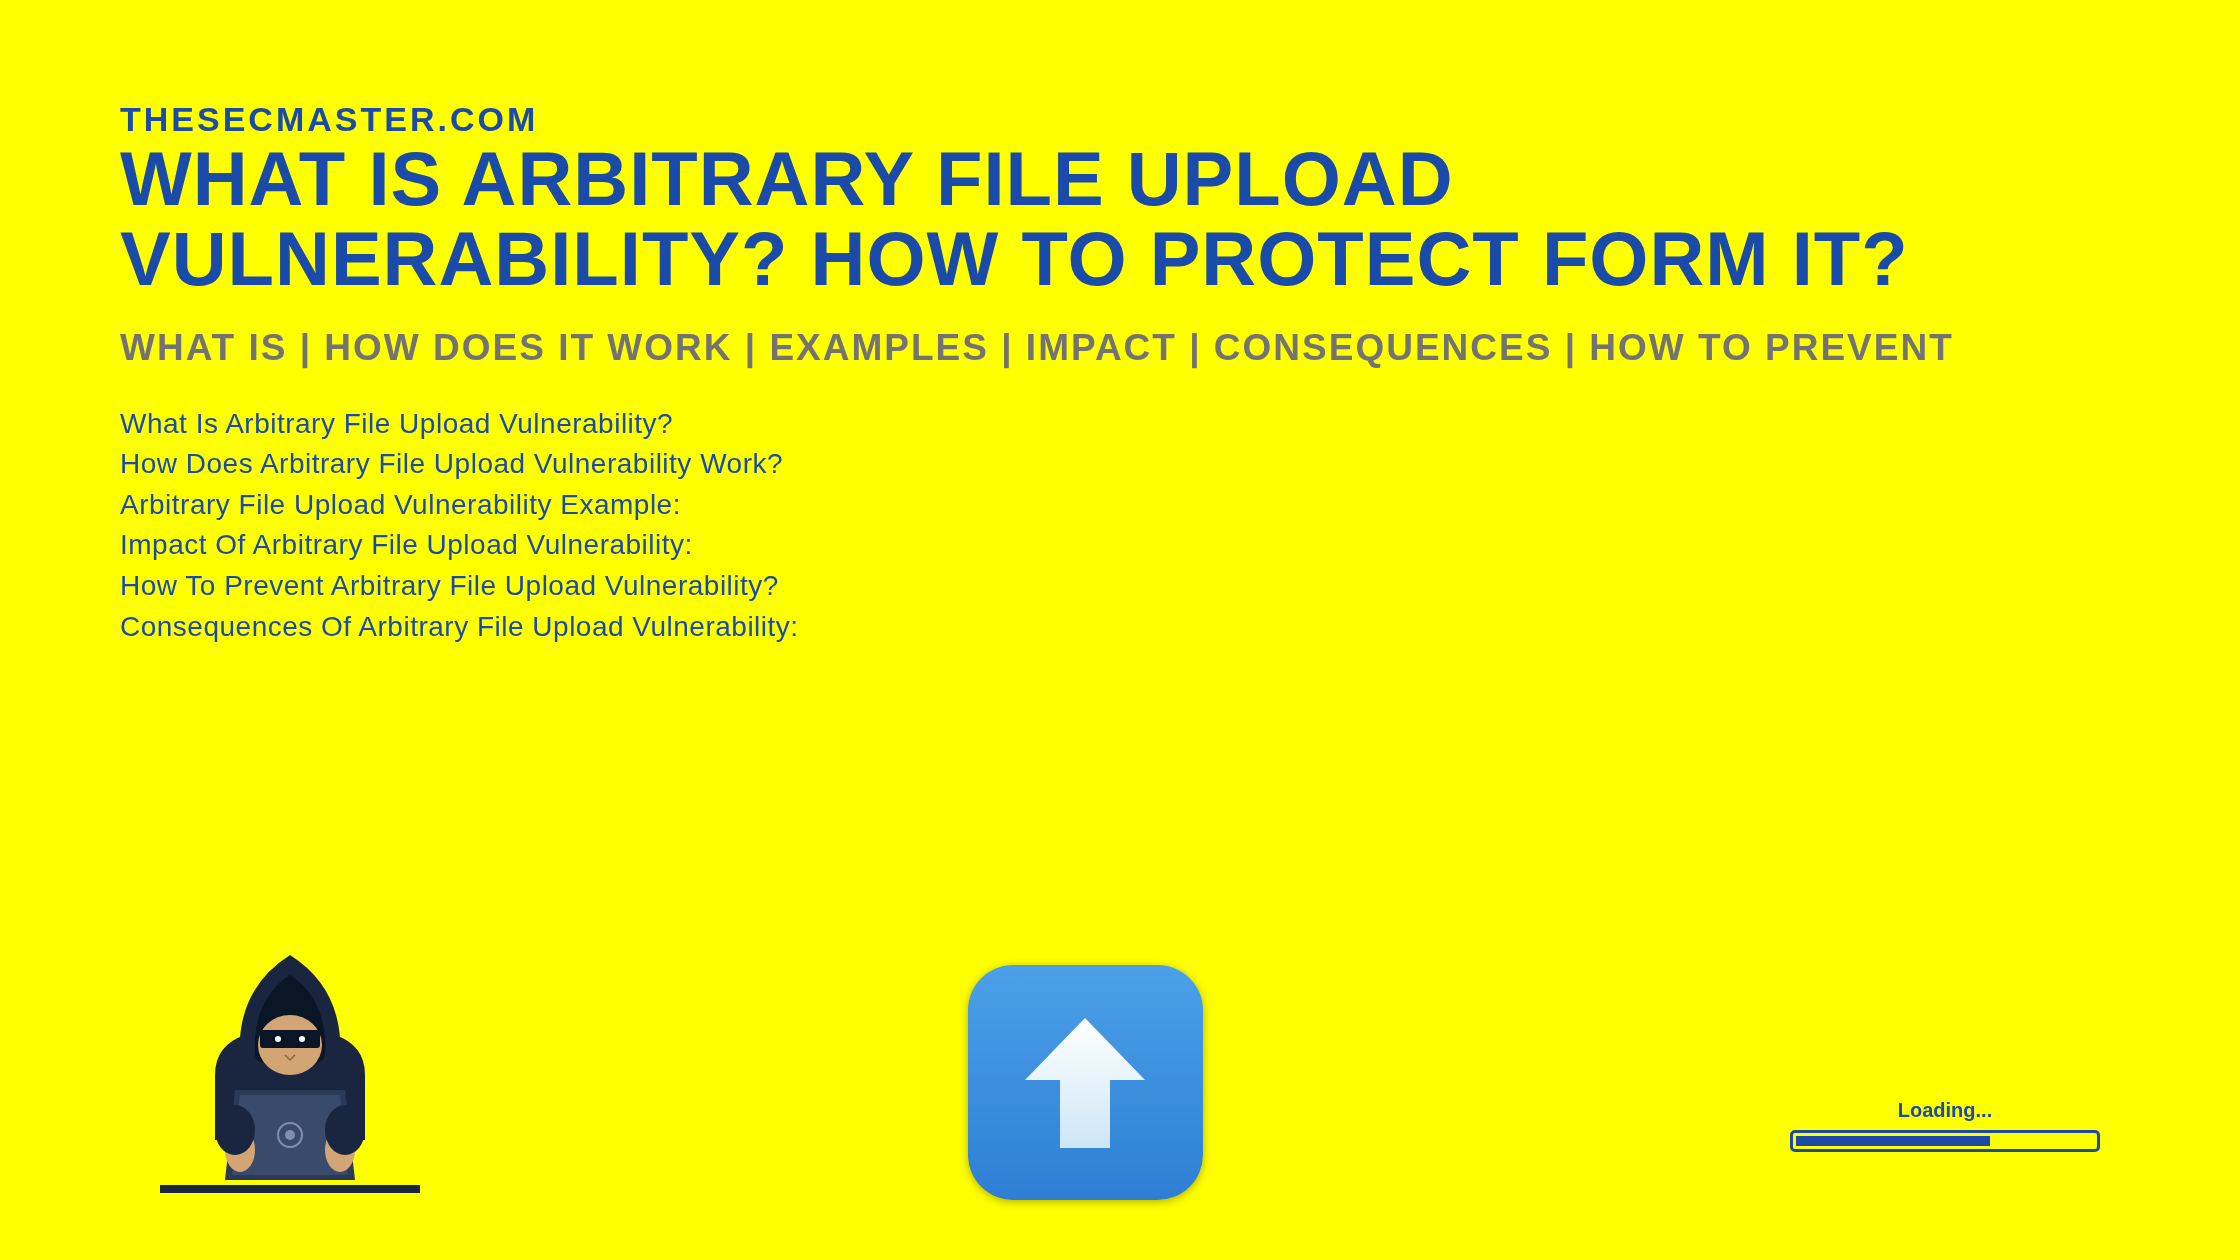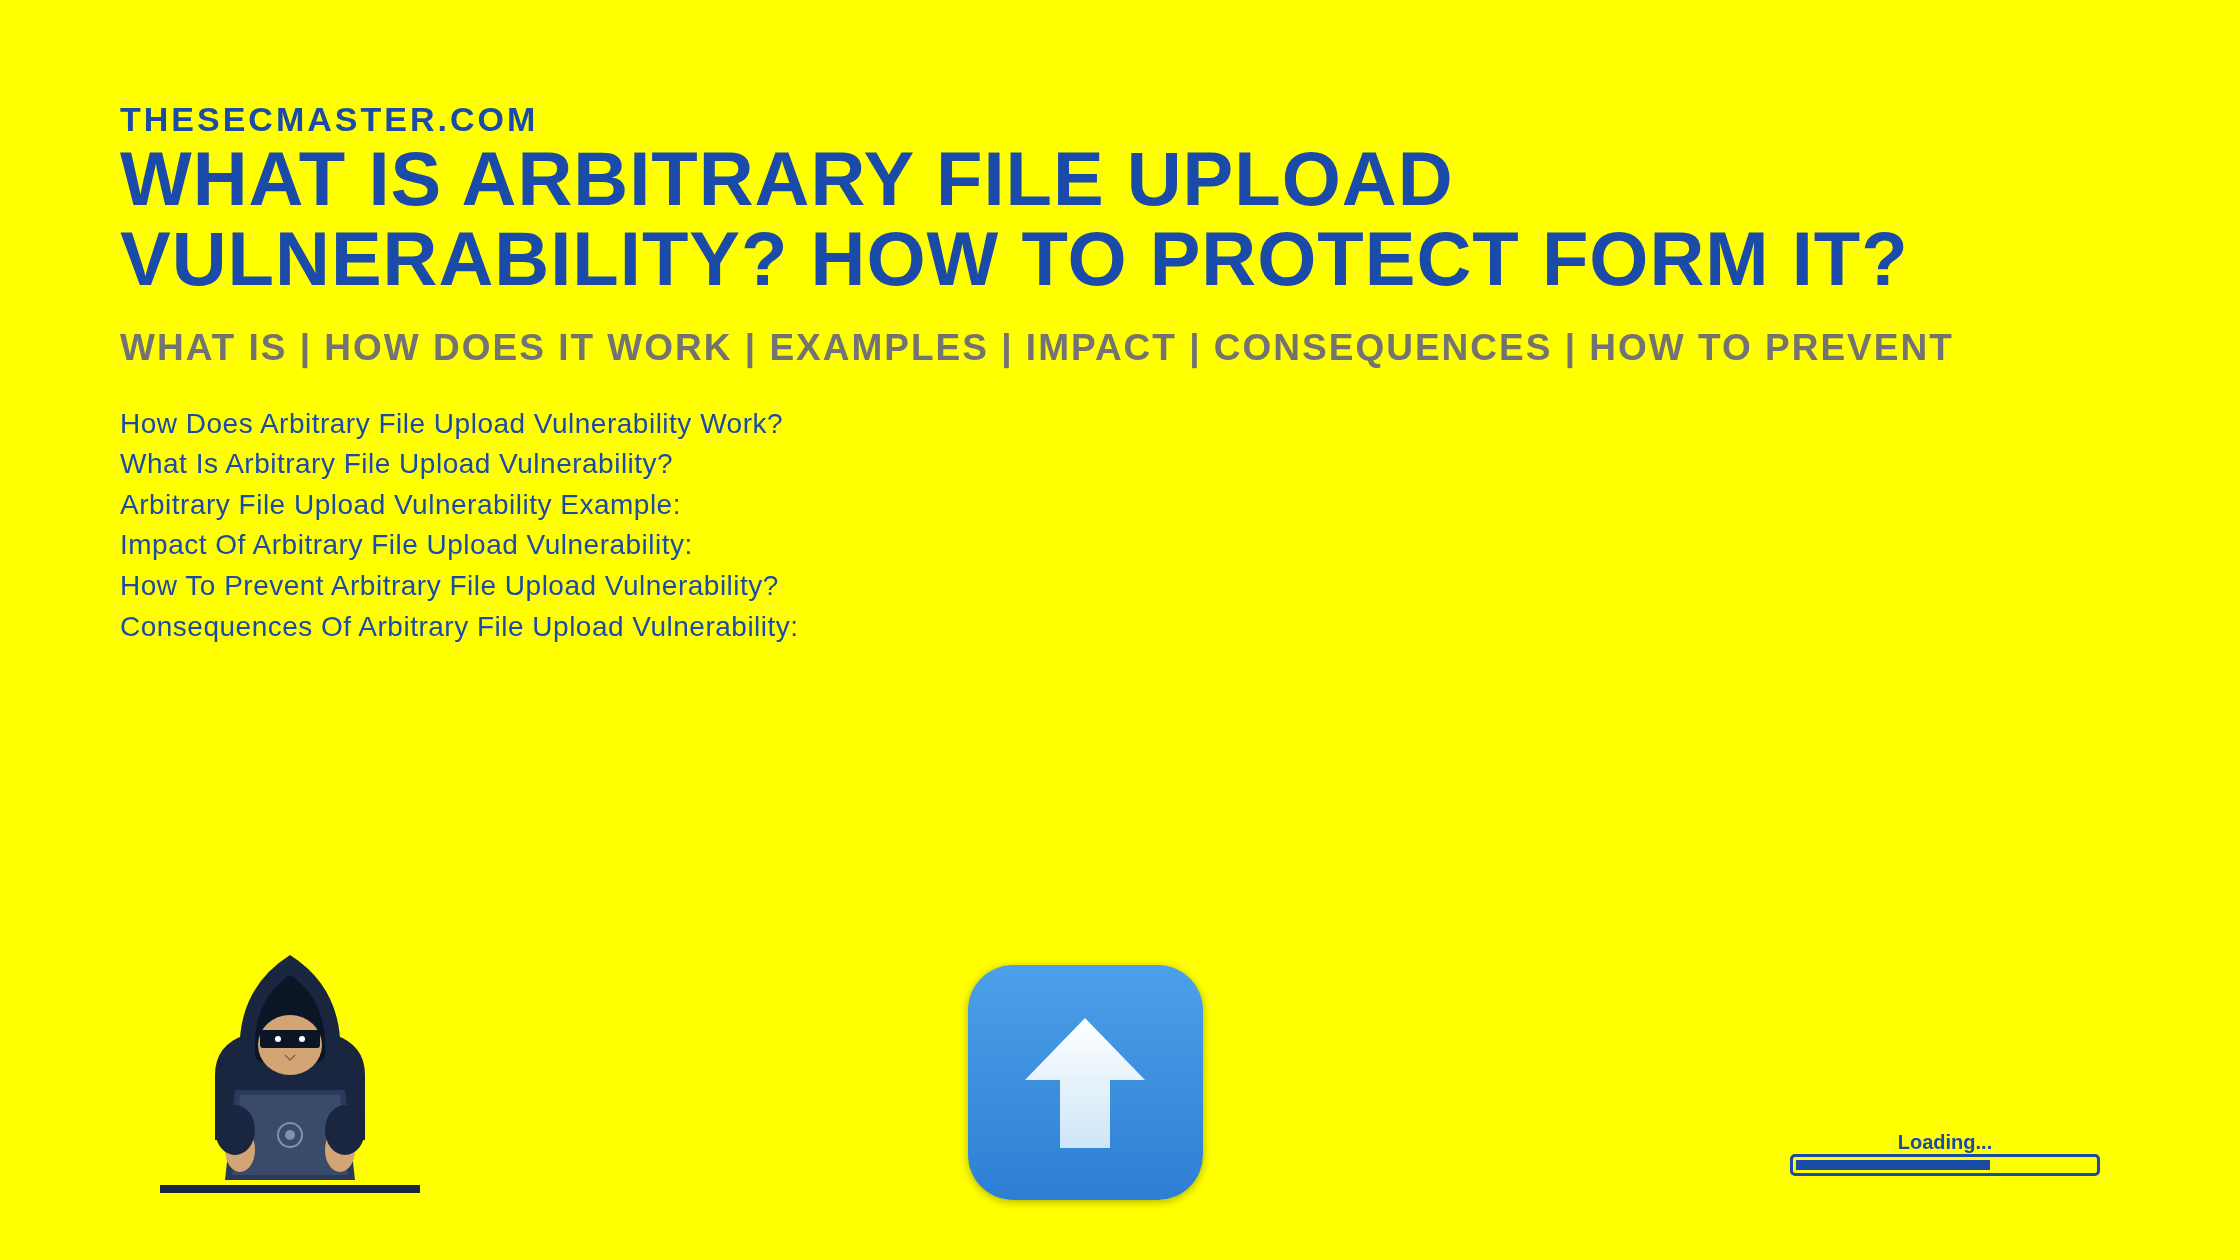--- a/index.html
+++ b/index.html
@@ -89,21 +89,22 @@
     
     .upload-arrow {
       width: 140px;
       height: 150px;
     }
     
     .loading-section {
       display: flex;
       flex-direction: column;
       align-items: center;
-      margin-bottom: 24px;
+      gap: 8px;
+      margin-bottom: 48px;
     }
     
     .loading-text {
       color: #1a4ba8;
       font-size: 20px;
       font-weight: 700;
     }
     
     .progress-bar {
       width: 310px;
@@ -122,22 +123,22 @@
 </head>
 <body>
 
 <div class="site-name">THESECMASTER.COM</div>
 
 <h1 class="main-title">WHAT IS ARBITRARY FILE UPLOAD VULNERABILITY? HOW TO PROTECT FORM IT?</h1>
 
 <div class="subtitle">WHAT IS | HOW DOES IT WORK | EXAMPLES | IMPACT | CONSEQUENCES | HOW TO PREVENT</div>
 
 <div class="topics-list">
+  <div class="topic-item">What Is Arbitrary File Upload Vulnerability?</div>
   <div class="topic-item">How Does Arbitrary File Upload Vulnerability Work?</div>
-  <div class="topic-item">What Is Arbitrary File Upload Vulnerability?</div>
   <div class="topic-item">Arbitrary File Upload Vulnerability Example:</div>
   <div class="topic-item">Impact Of Arbitrary File Upload Vulnerability:</div>
   <div class="topic-item">How To Prevent Arbitrary File Upload Vulnerability?</div>
   <div class="topic-item">Consequences Of Arbitrary File Upload Vulnerability:</div>
 </div>
 
 <div class="graphics-row">
 
   <div class="hacker-figure">
     <svg class="hacker-svg" viewBox="0 0 300 275" xmlns="http://www.w3.org/2000/svg">

